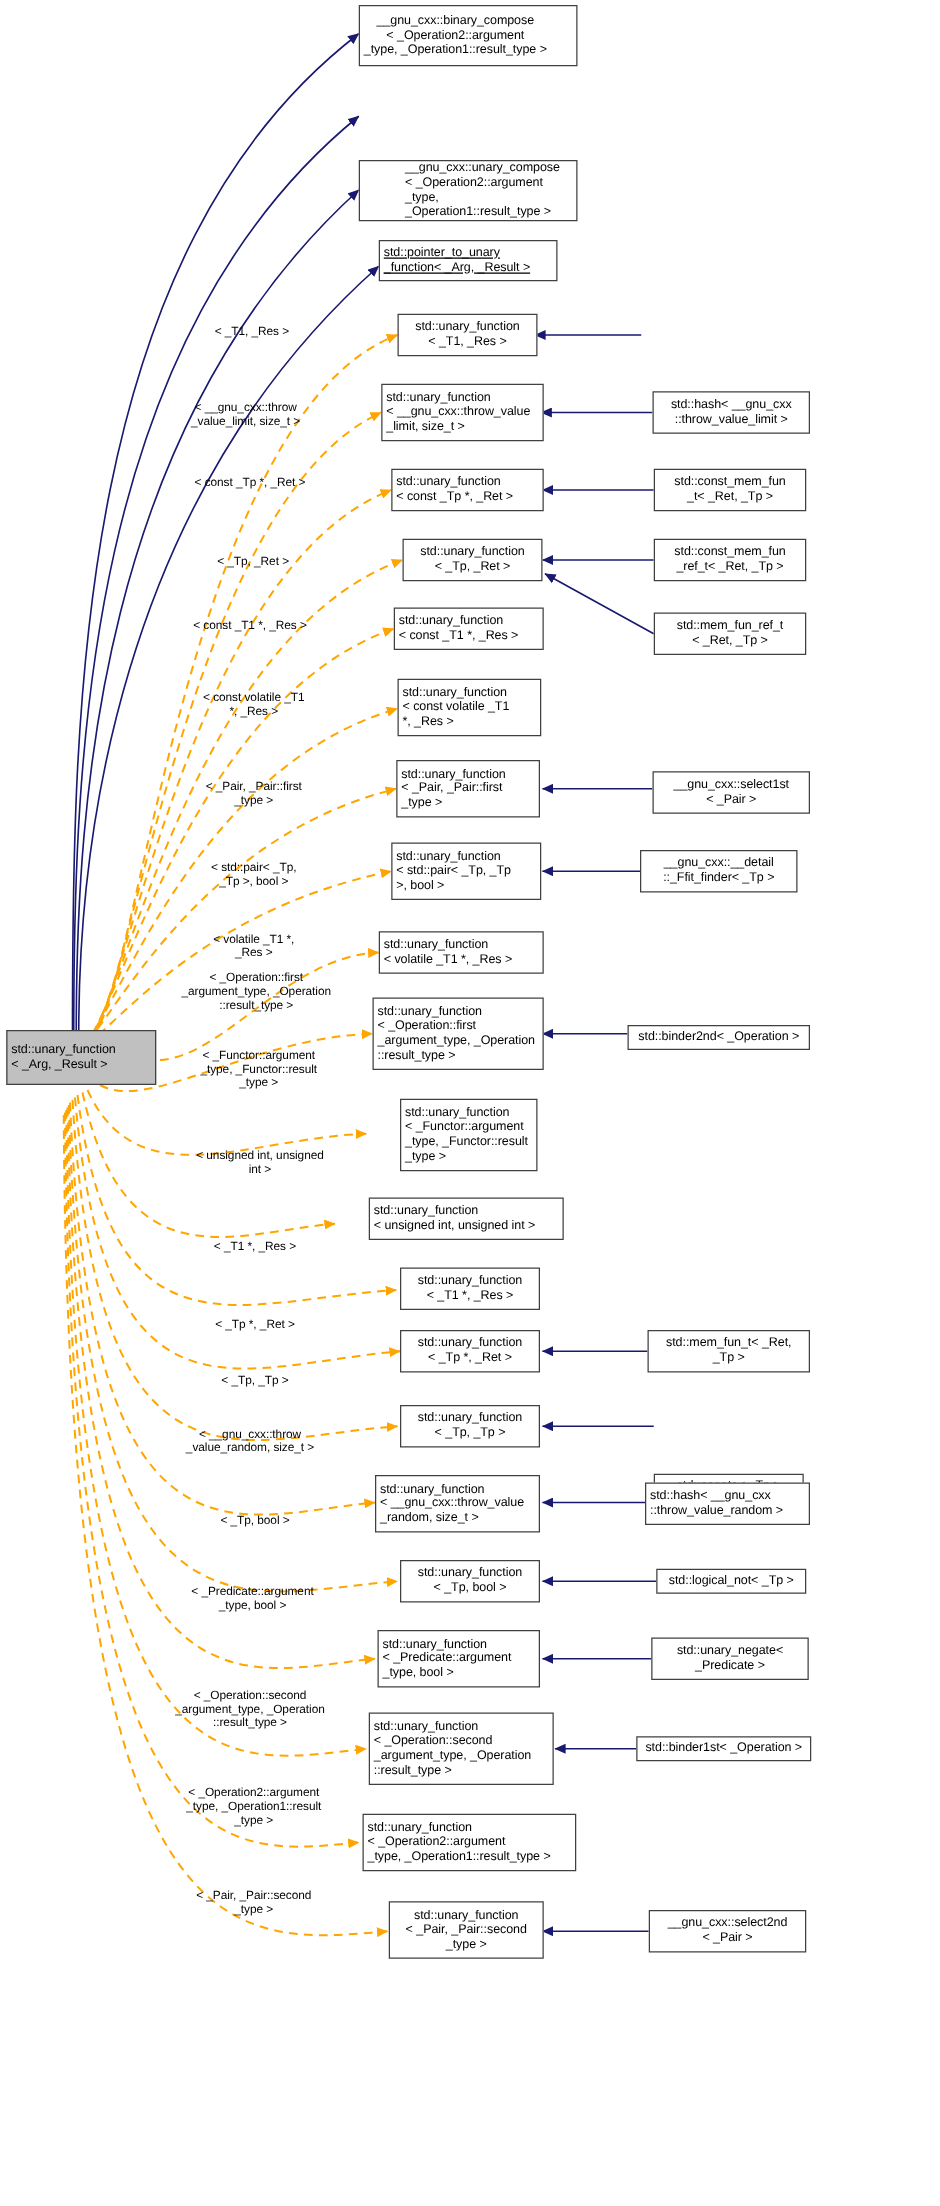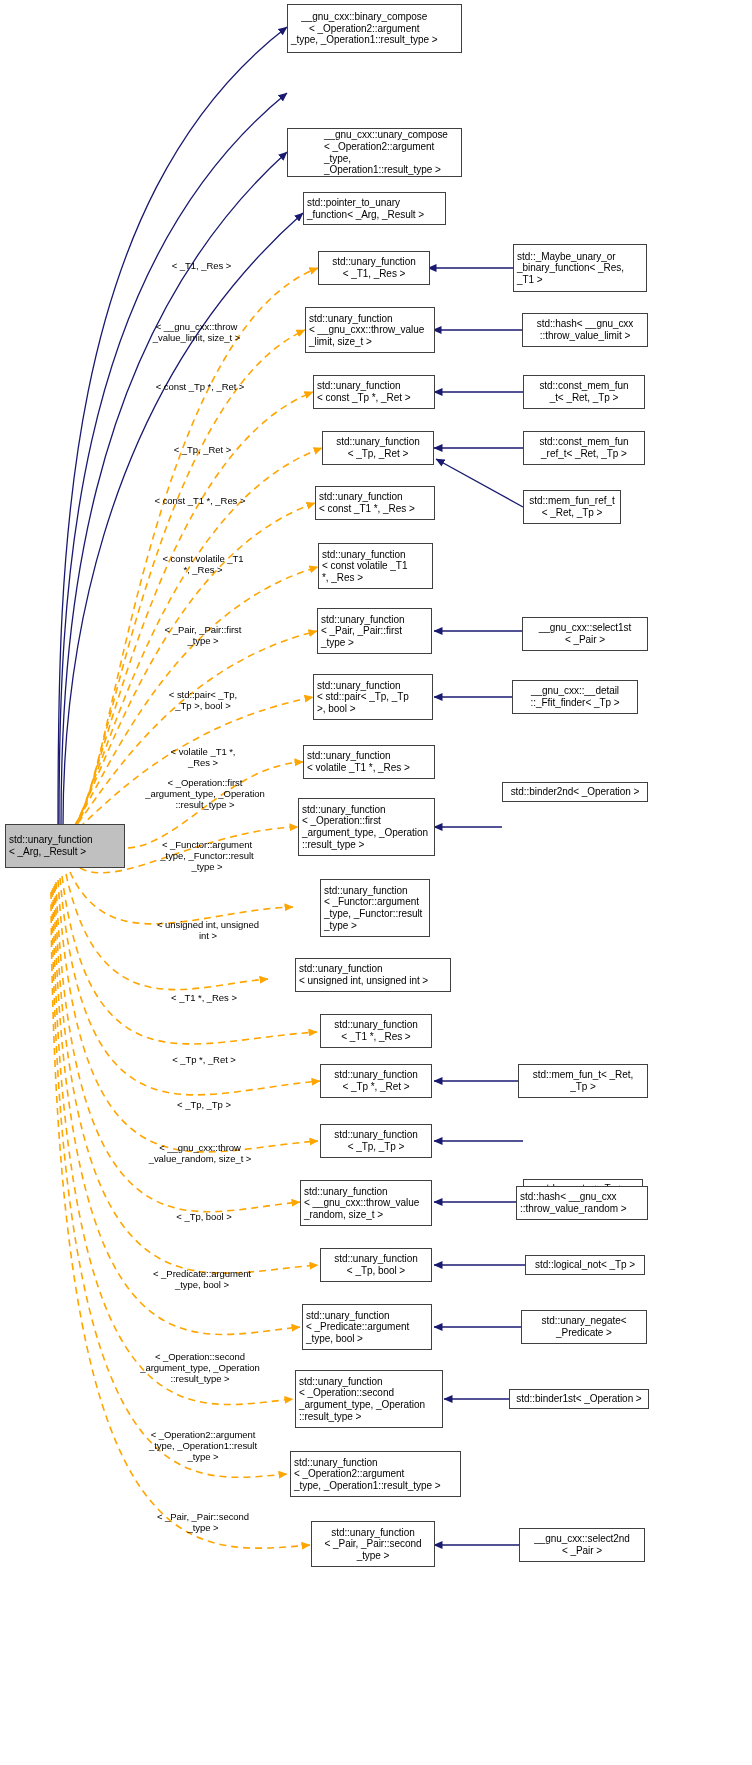--- a/index.html
+++ b/index.html
@@ -133,33 +133,28 @@
 _type, _Operation1::result_type &gt;</span>
   </div>
 
 
   <div class="node lefty" style="left:287px; top:128px; width:175px; height:49px;padding-left:36px;">
     <span>__gnu_cxx::unary_compose
 &lt; _Operation2::argument
 _type, _Operation1::result_type &gt;</span>
   </div>
 
-  <div class="node lefty" style="left:303px; top:192px; width:143px; height:33px;">
+  <div class="node lefty" style="left:303px; top:192px; width:143px; height:33px;text-decoration:underline;">
     <span>std::pointer_to_unary
 _function&lt; _Arg, _Result &gt;</span>
   </div>
 
   <div class="node" style="left:318px; top:251px; width:112px; height:34px;">
     <span>std::unary_function
 &lt; _T1, _Res &gt;</span>
-  </div>
-  <div class="node lefty" style="left:513px; top:244px; width:134px; height:48px;">
-    <span>std::_Maybe_unary_or
-_binary_function&lt; _Res,
-_T1 &gt;</span>
   </div>
 
   <div class="node lefty" style="left:305px; top:307px; width:130px; height:46px;">
     <span>std::unary_function
 &lt; __gnu_cxx::throw_value
 _limit, size_t &gt;</span>
   </div>
   <div class="node" style="left:522px; top:313px; width:126px; height:34px;">
     <span>std::hash&lt; __gnu_cxx
 ::throw_value_limit &gt;</span>
@@ -180,21 +175,21 @@
   </div>
   <div class="node" style="left:523px; top:431px; width:122px; height:34px;">
     <span>std::const_mem_fun
 _ref_t&lt; _Ret, _Tp &gt;</span>
   </div>
 
   <div class="node lefty" style="left:315px; top:486px; width:120px; height:34px;">
     <span>std::unary_function
 &lt; const _T1 *, _Res &gt;</span>
   </div>
-  <div class="node" style="left:523px; top:490px; width:98px; height:34px;">
+  <div class="node" style="left:523px; top:490px; width:122px; height:34px;">
     <span>std::mem_fun_ref_t
 &lt; _Ret, _Tp &gt;</span>
   </div>
 
   <div class="node lefty" style="left:318px; top:543px; width:115px; height:46px;">
     <span>std::unary_function
 &lt; const volatile _T1
 *, _Res &gt;</span>
   </div>
 
@@ -222,21 +217,21 @@
     <span>std::unary_function
 &lt; volatile _T1 *, _Res &gt;</span>
   </div>
 
   <div class="node lefty" style="left:298px; top:798px; width:137px; height:58px;">
     <span>std::unary_function
 &lt; _Operation::first
 _argument_type, _Operation
 ::result_type &gt;</span>
   </div>
-  <div class="node" style="left:502px; top:782px; width:146px; height:20px;">
+  <div class="node" style="left:502px; top:820px; width:146px; height:20px;">
     <span>std::binder2nd&lt; _Operation &gt;</span>
   </div>
 
   <div class="node lefty" style="left:320px; top:879px; width:110px; height:58px;">
     <span>std::unary_function
 &lt; _Functor::argument
 _type, _Functor::result
 _type &gt;</span>
   </div>
 

